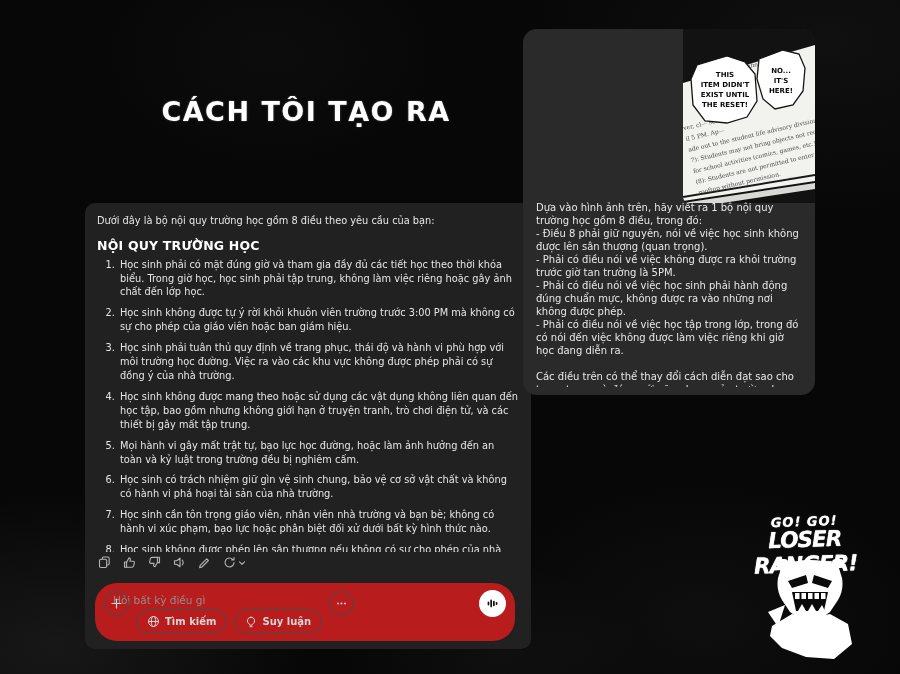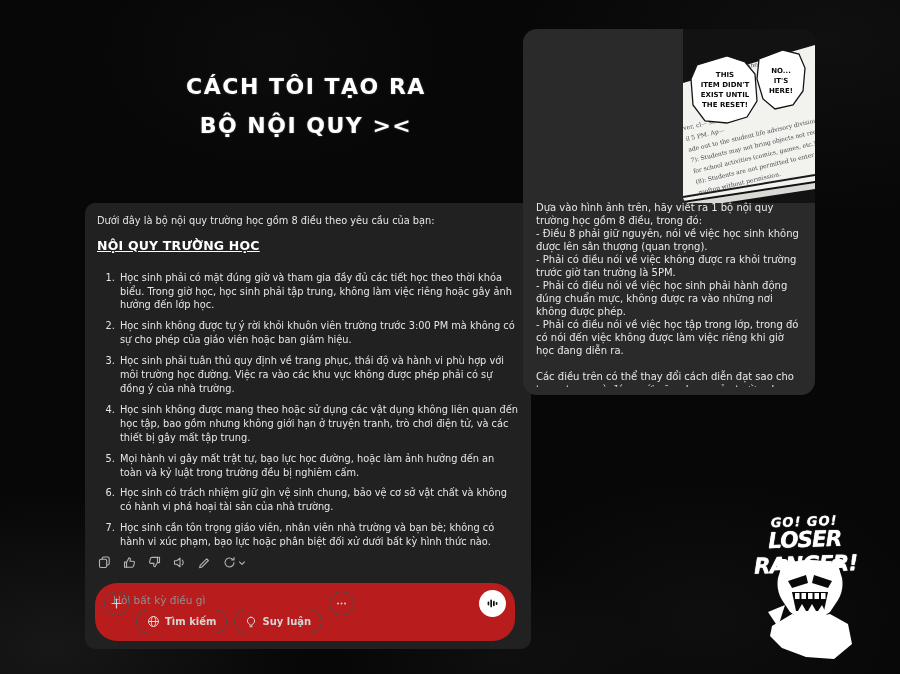--- a/index.html
+++ b/index.html
@@ -9,33 +9,33 @@
     background:
       radial-gradient(420px 260px at 6% 96%, rgba(82,82,82,.22), transparent 60%),
       radial-gradient(520px 300px at 92% 6%, rgba(70,70,70,.14), transparent 60%),
       radial-gradient(380px 240px at 78% 92%, rgba(66,66,66,.13), transparent 60%),
       radial-gradient(300px 200px at 30% 8%, rgba(60,60,60,.10), transparent 60%),
       radial-gradient(260px 160px at 55% 98%, rgba(70,70,70,.12), transparent 60%),
       #070707;
   }
   
   .meme-title{
-    position:absolute;left:150px;top:68px;width:312px;text-align:center;
-    color:#ffffff;font-weight:bold;font-size:22px;letter-spacing:1.5px;line-height:1.75;
+    position:absolute;left:150px;top:88px;width:312px;text-align:center;
+    color:#ffffff;font-weight:bold;font-size:27px;letter-spacing:1.5px;line-height:1.75;
     text-shadow:0 0 2px rgba(255,255,255,.35);
   }
   
   .chat{
     position:absolute;left:85px;top:203px;width:446px;height:446px;
     background:#212121;border-radius:10px;box-sizing:border-box;
     padding:9px 12px;font-size:9.8px;line-height:1.42;color:#e6e6e6;
   }
   .chat .flow{max-height:340px;overflow:hidden;}
   .chat .intro{margin:2px 0 9px;}
-  .chat h2{font-size:12.5px;margin:0 0 16px;color:#fff;letter-spacing:.2px;text-decoration:underline;}
+  .chat h2{font-size:12.5px;margin:0 0 3px;color:#fff;letter-spacing:.2px;}
   .chat ol{margin:0;padding-left:21px;}
   .chat li{margin-bottom:7px;padding-left:2px;}
   .actions{position:absolute;left:13px;bottom:80px;display:flex;gap:12px;align-items:center;}
   .act{background:none;border:none;padding:0;margin:0;cursor:pointer;display:flex;align-items:center;gap:2px;}
   .act svg{display:block;}
   
   .composer{position:absolute;left:10px;right:16px;bottom:8px;height:58px;background:#b91c1c;border-radius:22px;}
   .composer input{
     position:absolute;left:16px;top:10px;right:16px;background:transparent;border:none;outline:none;
     color:#d9d9d9;font-size:10.5px;font-family:"DejaVu Sans",sans-serif;
@@ -68,29 +68,28 @@
     text-shadow:0 0 1px #fff;}
   .mask{position:absolute;left:768px;top:556px;}
 </style>
 </head>
 <body>
 
 <div class="stage">
 
   <div class="meme-title">
     <div>CÁCH TÔI TẠO RA</div>
-    <div>BỘ NỘI QUY &gt;&lt;</div>
   </div>
 
   <div class="chat">
     <div class="flow">
       <div class="intro">Dưới đây là bộ nội quy trường học gồm 8 điều theo yêu cầu của bạn:</div>
       <h2>NỘI QUY TRƯỜNG HỌC</h2>
       <ol>
-          <li>Học sinh phải có mặt đúng giờ và tham gia đầy đủ các tiết học theo thời khóa biểu. Trong giờ học, học sinh phải tập trung, không làm việc riêng hoặc gây ảnh hưởng đến lớp học.</li>
+          <li>Học sinh phải có mặt đúng giờ và tham gia đầy đủ các tiết học theo thời khóa biểu. Trong giờ học, học sinh phải tập trung, không làm việc riêng hoặc gây ảnh chất đến lớp học.</li>
           <li>Học sinh không được tự ý rời khỏi khuôn viên trường trước 3:00 PM mà không có sự cho phép của giáo viên hoặc ban giám hiệu.</li>
           <li>Học sinh phải tuân thủ quy định về trang phục, thái độ và hành vi phù hợp với môi trường học đường. Việc ra vào các khu vực không được phép phải có sự đồng ý của nhà trường.</li>
           <li>Học sinh không được mang theo hoặc sử dụng các vật dụng không liên quan đến học tập, bao gồm nhưng không giới hạn ở truyện tranh, trò chơi điện tử, và các thiết bị gây mất tập trung.</li>
           <li>Mọi hành vi gây mất trật tự, bạo lực học đường, hoặc làm ảnh hưởng đến an toàn và kỷ luật trong trường đều bị nghiêm cấm.</li>
           <li>Học sinh có trách nhiệm giữ gìn vệ sinh chung, bảo vệ cơ sở vật chất và không có hành vi phá hoại tài sản của nhà trường.</li>
           <li>Học sinh cần tôn trọng giáo viên, nhân viên nhà trường và bạn bè; không có hành vi xúc phạm, bạo lực hoặc phân biệt đối xử dưới bất kỳ hình thức nào.</li>
           <li>Học sinh không được phép lên sân thượng nếu không có sự cho phép của nhà trường.</li>
         </ol>
 
     </div>

